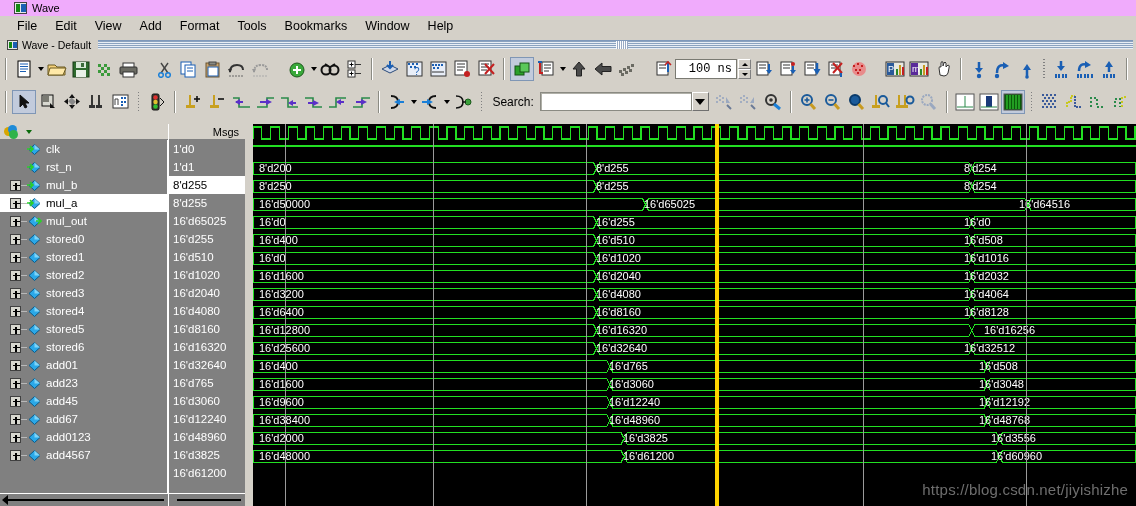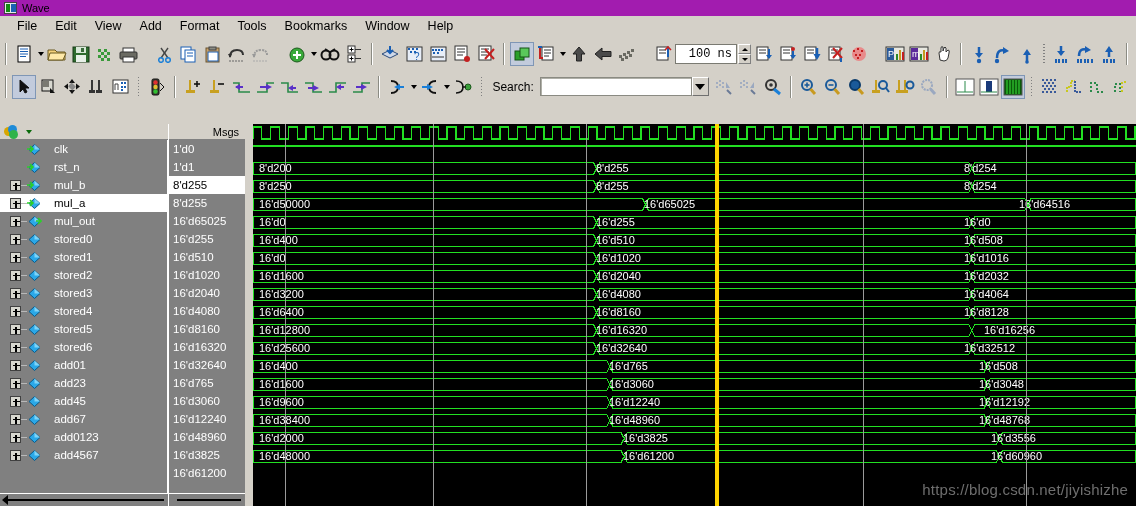--- a/index.html
+++ b/index.html
@@ -8,21 +8,21 @@
     width: 1136px; height: 506px;
     overflow: hidden;
     background: #d4d0c8;
     font-family: "Liberation Sans", sans-serif;
   }
   #app { position: relative; width: 1136px; height: 506px; }
 
   
   .titlebar {
     height: 16px; display: flex; align-items: center;
-    background: #a21caf; padding-left: 4px; gap: 5px; text-align: center;
+    background: #f0abfc; padding-left: 14px; gap: 5px; text-align: center;
   }
   .titlebar .tb-title { font-size: 11px; color: #000; }
   .app-icon {
     width: 13px; height: 12px; background: #e8e8e8;
     border: 1px solid #444; position: relative; flex: none;
   }
   .app-icon::before {
     content: ""; position: absolute; left: 1px; top: 1px;
     width: 4px; height: 8px; background: #128a12;
   }
@@ -191,21 +191,21 @@
   }
   .row .expander::after {
     content: ""; position: absolute; left: 4px; top: 2px; width: 1.5px; height: 7px; background: #000;
   }
   .row .dash {
     width: 6px; height: 1px; background: #b8b8b8; flex: none;
   }
   .row .dash.hidden { background: transparent; }
   .diamond { width: 15px; height: 13px; flex: none; position: relative; }
   .diamond svg { position: absolute; left: 0; top: 0; }
-  .row .sname { margin-left: 12px; }
+  .row .sname { margin-left: 4px; }
 
   .vrow {
     height: 18px; display: flex; align-items: center;
     font-size: 11.5px; color: #ffffff; padding-left: 4px; white-space: nowrap;
   }
   .vrow.sel { background: #ffffff; color: #000000; }
 
   
   .wrow { height: 18px; position: relative; }
   .wsvg { position: absolute; left: 0; top: 0; width: 100%; height: 18px; }
@@ -255,20 +255,27 @@
     <div class="mi">Edit</div>
     <div class="mi">View</div>
     <div class="mi">Add</div>
     <div class="mi">Format</div>
     <div class="mi">Tools</div>
     <div class="mi">Bookmarks</div>
     <div class="mi">Window</div>
     <div class="mi">Help</div>
   </div>
 
+  <div class="wavecap">
+    <div class="w-icon"></div>
+    <div class="w-title">Wave - Default</div>
+    <div class="grabber">
+        <div class="knob"></div>
+      </div>
+  </div>
 
   <div class="toolbar tb1">
     <div class="tsep"></div>
     <div class="tgroup">
       <div class="tbtn">
         <svg width="17" height="18">
             <rect x="2" y="1" width="12" height="16" fill="#fff" stroke="#000"></rect>
             <line x1="4" y1="4" x2="12" y2="4" stroke="#1a5fb4"></line>
             <line x1="4" y1="6.5" x2="12" y2="6.5" stroke="#1a5fb4"></line>
             <line x1="4" y1="9" x2="12" y2="9" stroke="#1a5fb4"></line>

